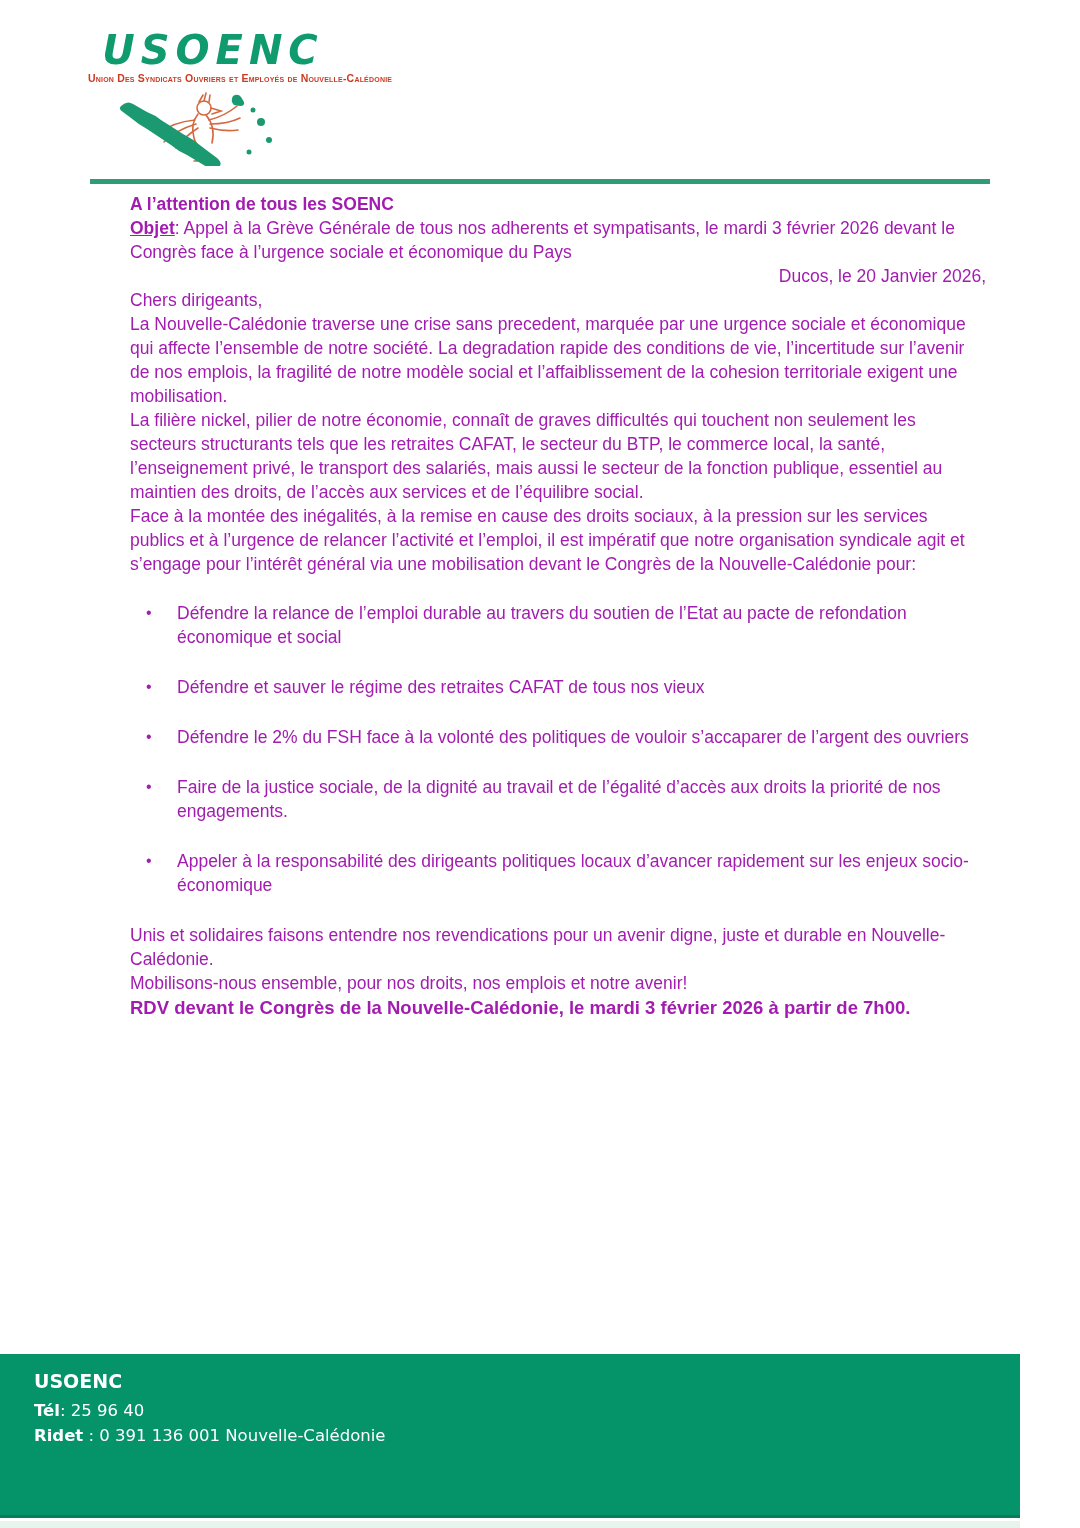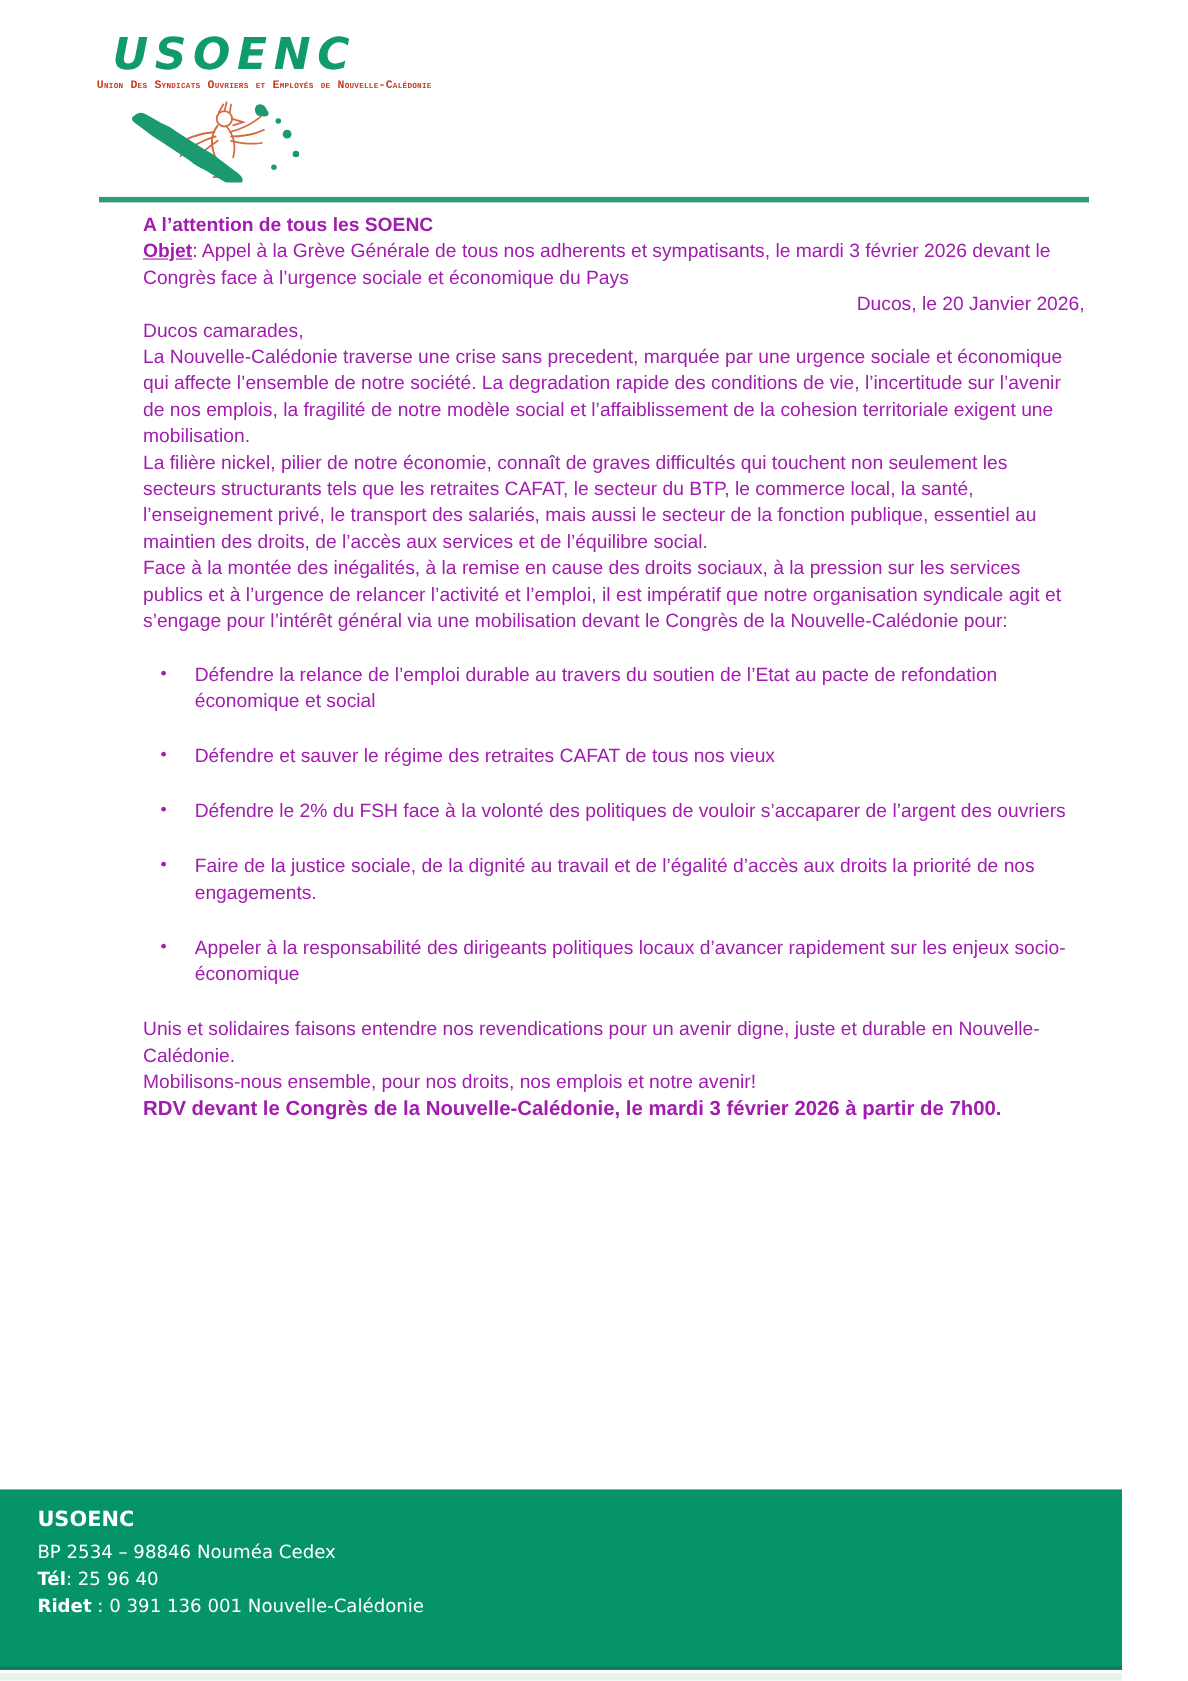--- a/index.html
+++ b/index.html
@@ -13,21 +13,21 @@
   }
   
   .logo-block { position:absolute; top:30px; left:88px; width:250px; text-align:center; }
   .logo-acronym {
     font-family:"DejaVu Sans", sans-serif;
     font-size:40px; font-weight:bold; font-style:italic;
     letter-spacing:6px; color:#0f9b6e; line-height:1;
   }
   .logo-subtitle {
     margin-top:2px;
-    font-family:Liberation Mono, monospace;
+    font-family:Liberation Sans, sans-serif;
     font-variant:small-caps;
     font-weight:bold;
     font-size:10.5px; letter-spacing:0.2px;
     color:#cc3a22; white-space:nowrap;
   }
   .logo-bird { display:block; margin:4px auto 0 auto; }
   
   .rule {
     position:absolute; top:179px; left:90px; width:900px; height:5px;
     background:#2e9c74;
@@ -103,21 +103,21 @@
   <div class="rule"></div>
 
   <main class="content">
 
     <p class="attention">A l’attention de tous les SOENC</p>
 
     <p class="objet"><span class="bold underline">Objet</span><span>: Appel à la Grève Générale de tous nos adherents et sympatisants, le mardi 3 février 2026 devant le Congrès face à l’urgence sociale et économique du Pays</span></p>
 
     <p class="right dateline">Ducos, le 20 Janvier 2026,</p>
 
-    <p class="salutation">Ducos camarades,</p>
+    <p class="salutation">Chers dirigeants,</p>
 
     <p class="para">La Nouvelle-Calédonie traverse une crise sans precedent, marquée par une urgence sociale et économique qui affecte l’ensemble de notre société. La degradation rapide des conditions de vie, l’incertitude sur l’avenir de nos emplois, la fragilité de notre modèle social et l’affaiblissement de la cohesion territoriale exigent une mobilisation.</p>
     <p class="para">La filière nickel, pilier de notre économie, connaît de graves difficultés qui touchent non seulement les secteurs structurants tels que les retraites CAFAT, le secteur du BTP, le commerce local, la santé, l’enseignement privé, le transport des salariés, mais aussi le secteur de la fonction publique, essentiel au maintien des droits, de l’accès aux services et de l’équilibre social.</p>
     <p class="para">Face à la montée des inégalités, à la remise en cause des droits sociaux, à la pression sur les services publics et à l’urgence de relancer l’activité et l’emploi, il est impératif que notre organisation syndicale agit et s’engage pour l’intérêt général via une mobilisation devant le Congrès de la Nouvelle-Calédonie pour:</p>
 
     <ul class="bullets">
       <li class="bullet-item">
         <span class="bullet-dot">•</span>
         <span class="bullet-text">Défendre la relance de l’emploi durable au travers du soutien de l’Etat au pacte de refondation économique et social</span>
       </li>
@@ -140,19 +140,18 @@
     </ul>
 
     <p class="para" style="margin-top:15px">Unis et solidaires faisons entendre nos revendications pour un avenir digne, juste et durable en Nouvelle-Calédonie.</p>
     <p class="para">Mobilisons-nous ensemble, pour nos droits, nos emplois et notre avenir!</p>
 
     <p class="cta">RDV devant le Congrès de la Nouvelle-Calédonie, le mardi 3 février 2026 à partir de 7h00.</p>
   </main>
 
   <footer class="footer">
     <div class="f-org">USOENC</div>
-    <div class="f-line">BP 2534 – 98846 Nouméa Cedex</div>
     <div class="f-line"><span class="bold">Tél</span><span>: 25 96 40</span></div>
     <div class="f-line"><span class="bold">Ridet</span><span> : 0 391 136 001 Nouvelle-Calédonie</span></div>
   </footer>
   <div class="footer-strip"></div>
 
 </div>
 
 </body></html>

